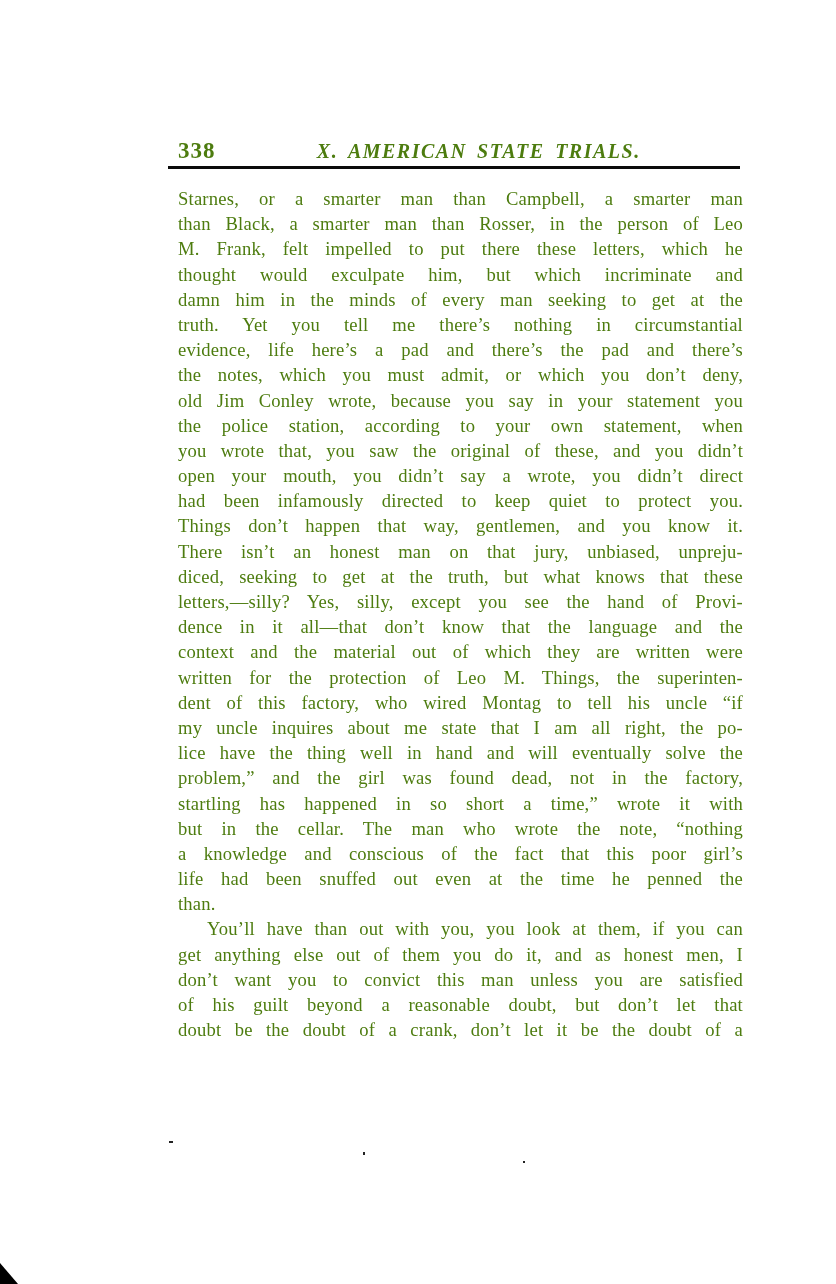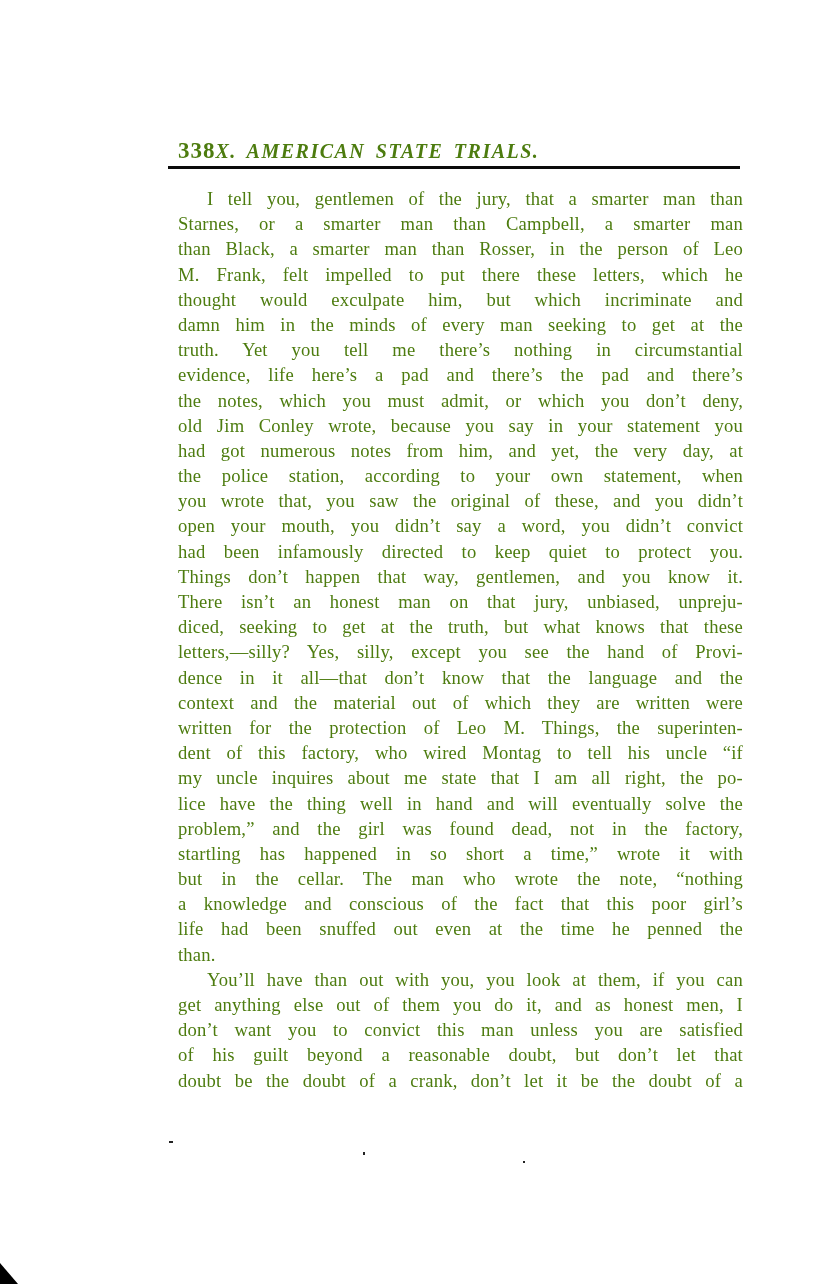--- a/index.html
+++ b/index.html
@@ -25,20 +25,21 @@
     align-items: baseline;
   }
   .page-number {
     font-size: 23px;
     font-weight: bold;
     letter-spacing: 1px;
     flex: 0 0 auto;
   }
   .running-title {
     flex: 1 1 auto;
+    text-align: center;
     font-size: 20px;
     font-weight: bold;
     font-style: italic;
     letter-spacing: 1.5px;
     word-spacing: 4px;
   }
   .header-rule {
     position: absolute;
     left: 168px;
     top: 166px;
@@ -95,34 +96,32 @@
 <div class="page">
 
   <div class="running-head">
     <span class="page-number">338</span>
     <span class="running-title">X.  AMERICAN STATE TRIALS.</span>
   </div>
 
   <div class="header-rule"></div>
 
   <main class="body-text" id="body-text">
-      <div class="line indent">I tell you, gentlemen of the jury, that a smarter man than</div>
       <div class="line">Starnes, or a smarter man than Campbell, a smarter man</div>
       <div class="line">than Black, a smarter man than Rosser, in the person of Leo</div>
       <div class="line">M. Frank, felt impelled to put there these letters, which he</div>
       <div class="line">thought would exculpate him, but which incriminate and</div>
       <div class="line">damn him in the minds of every man seeking to get at the</div>
       <div class="line">truth.  Yet you tell me there’s nothing in circumstantial</div>
       <div class="line">evidence, life here’s a pad and there’s the pad and there’s</div>
       <div class="line">the notes, which you must admit, or which you don’t deny,</div>
       <div class="line">old Jim Conley wrote, because you say in your statement you</div>
-      <div class="line">had got numerous notes from him, and yet, the very day, at</div>
       <div class="line">the police station, according to your own statement, when</div>
       <div class="line">you wrote that, you saw the original of these, and you didn’t</div>
-      <div class="line">open your mouth, you didn’t say a word, you didn’t convict</div>
+      <div class="line">open your mouth, you didn’t say a wrote, you didn’t direct</div>
       <div class="line">had been infamously directed to keep quiet to protect you.</div>
       <div class="line">Things don’t happen that way, gentlemen, and you know it.</div>
       <div class="line">There isn’t an honest man on that jury, unbiased, unpreju-</div>
       <div class="line">diced, seeking to get at the truth, but what knows that these</div>
       <div class="line">letters,—silly?  Yes, silly, except you see the hand of Provi-</div>
       <div class="line">dence in it all—that don’t know that the language and the</div>
       <div class="line">context and the material out of which they are written were</div>
       <div class="line">written for the protection of Leo M. Things, the superinten-</div>
       <div class="line">dent of this factory, who wired Montag to tell his uncle “if</div>
       <div class="line">my uncle inquires about me state that I am all right, the po-</div>

